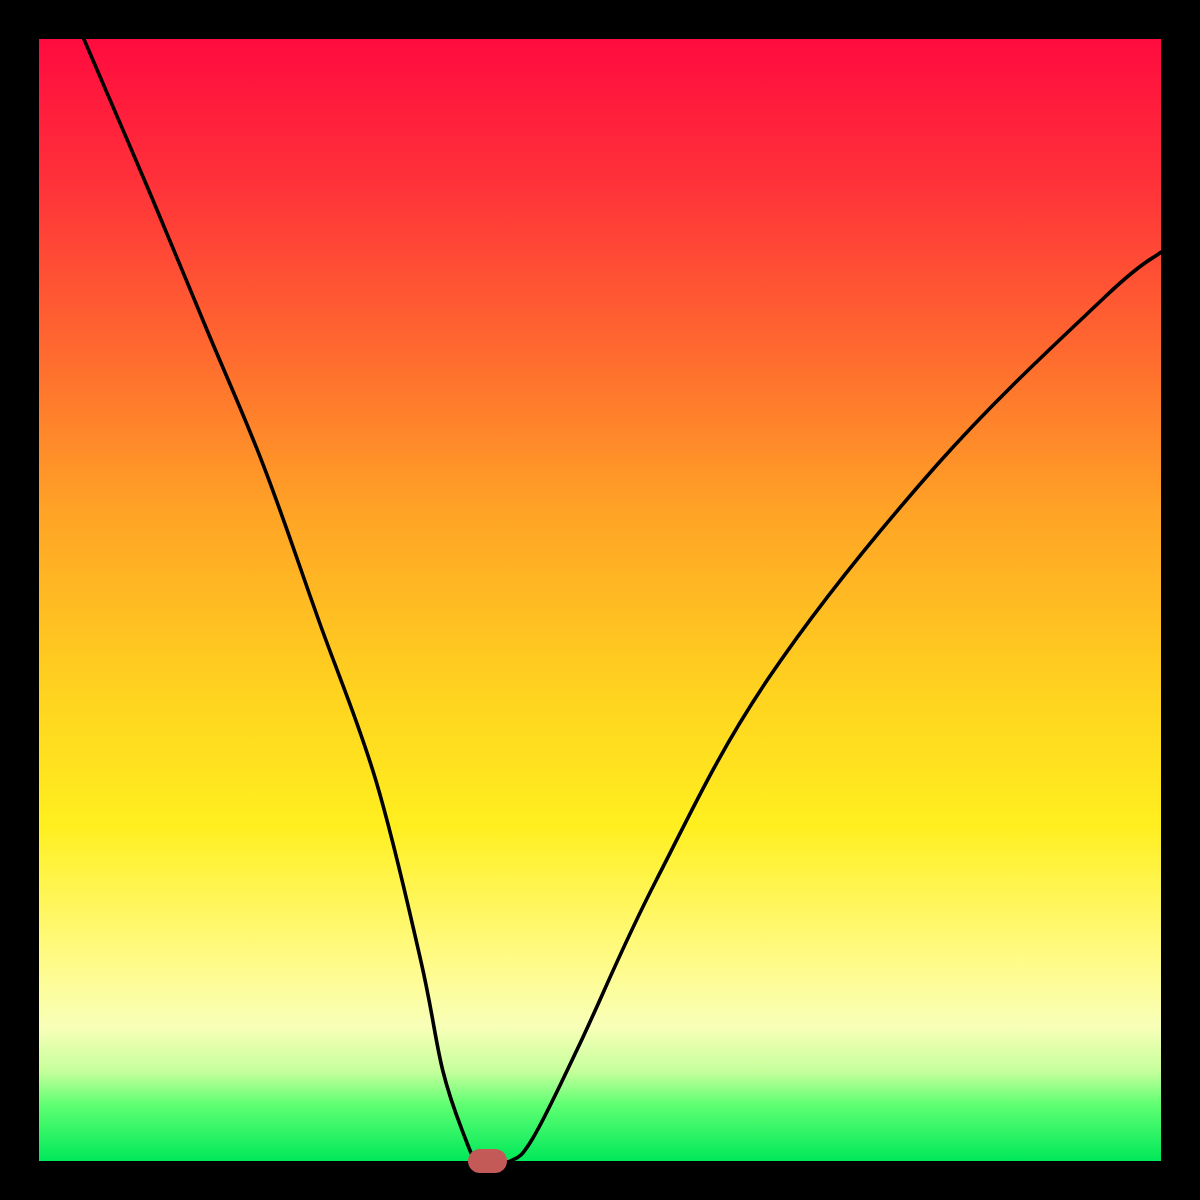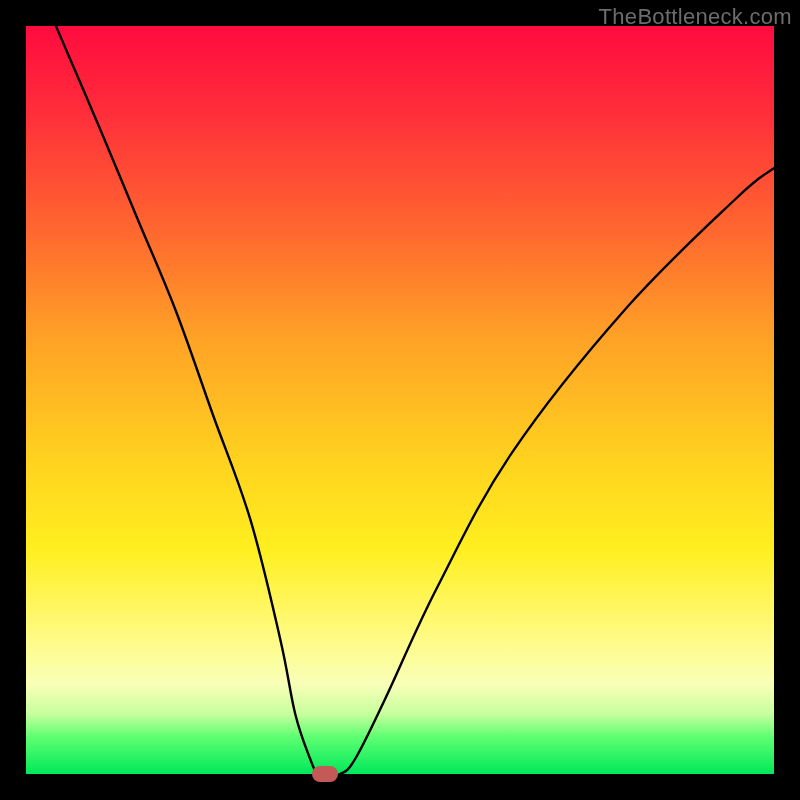--- a/index.html
+++ b/index.html
@@ -65,14 +65,13 @@
 </head>
 <body>
 
 <div class="frame">
   <div class="plot-area">
     <svg class="curve" viewBox="0 0 748 748" preserveAspectRatio="none">
       <path id="curve-path" fill="none" stroke="#000" stroke-width="2.4" stroke-linejoin="round" stroke-linecap="round" d="M 29.9 0.0 C 38.0 18.8, 60.0 69.7, 74.8 104.7 C 89.6 139.7, 98.7 162.2, 112.2 194.5 C 125.7 226.8, 136.1 249.2, 149.6 284.2 C 163.1 319.2, 173.5 351.3, 187.0 389.0 C 200.5 426.7, 212.3 453.3, 224.4 493.7 C 236.5 534.1, 246.2 578.4, 254.3 613.4 C 262.4 648.4, 263.9 666.6, 269.3 688.2 C 274.7 709.7, 280.2 722.3, 284.2 733.0 C 288.3 743.8, 289.0 745.3, 291.7 748.0 C 294.4 750.7, 295.2 748.0, 299.2 748.0 C 303.2 748.0, 308.8 750.7, 314.2 748.0 C 319.5 745.3, 321.0 746.5, 329.1 733.0 C 337.2 719.6, 344.2 704.2, 359.0 673.2 C 373.9 642.2, 388.5 605.4, 411.4 561.0 C 434.3 516.6, 452.5 476.2, 486.2 426.4 C 519.9 376.5, 558.0 330.0, 598.4 284.2 C 638.8 238.5, 683.7 197.6, 710.6 172.0 C 737.5 146.5, 741.3 147.5, 748.0 142.1"></path>
     </svg>
     <div id="marker" class="marker" style="left: 299.2px; top: 748px;"></div>
   </div>
-  <div class="watermark">TheBottleneck.com</div>
 </div>
 
 </body></html>

